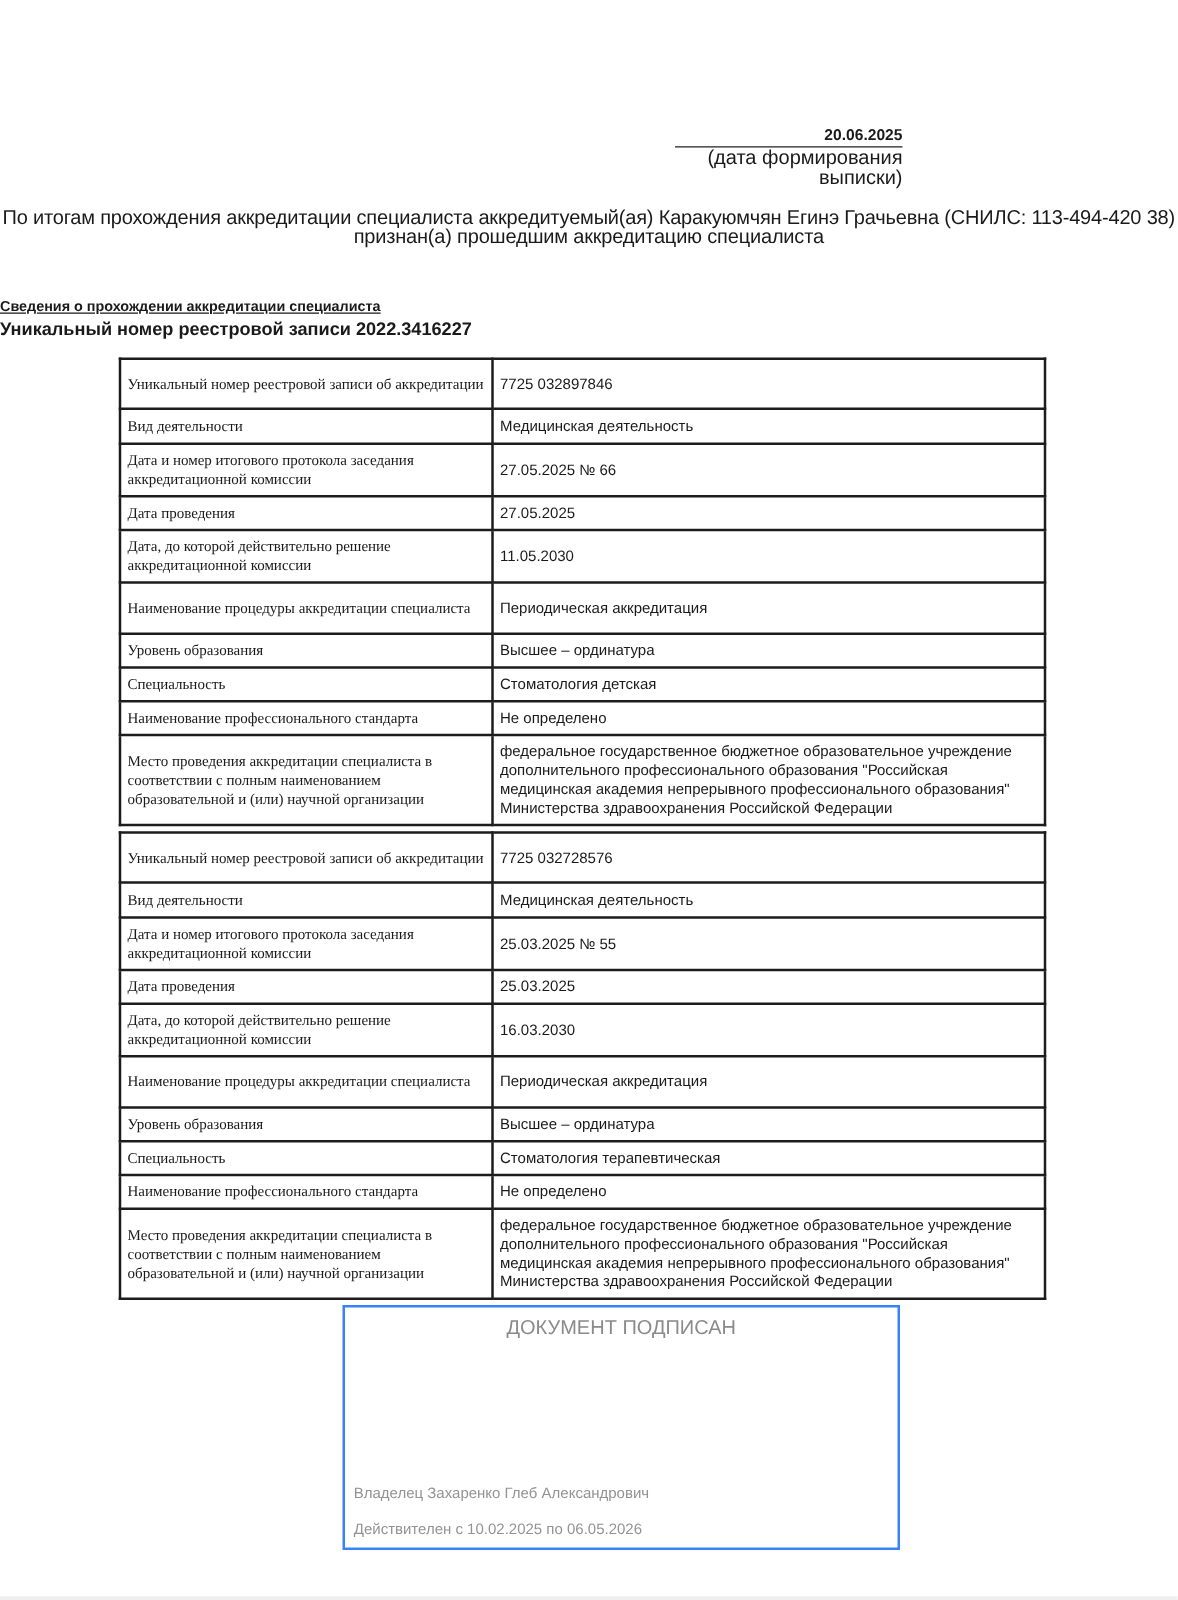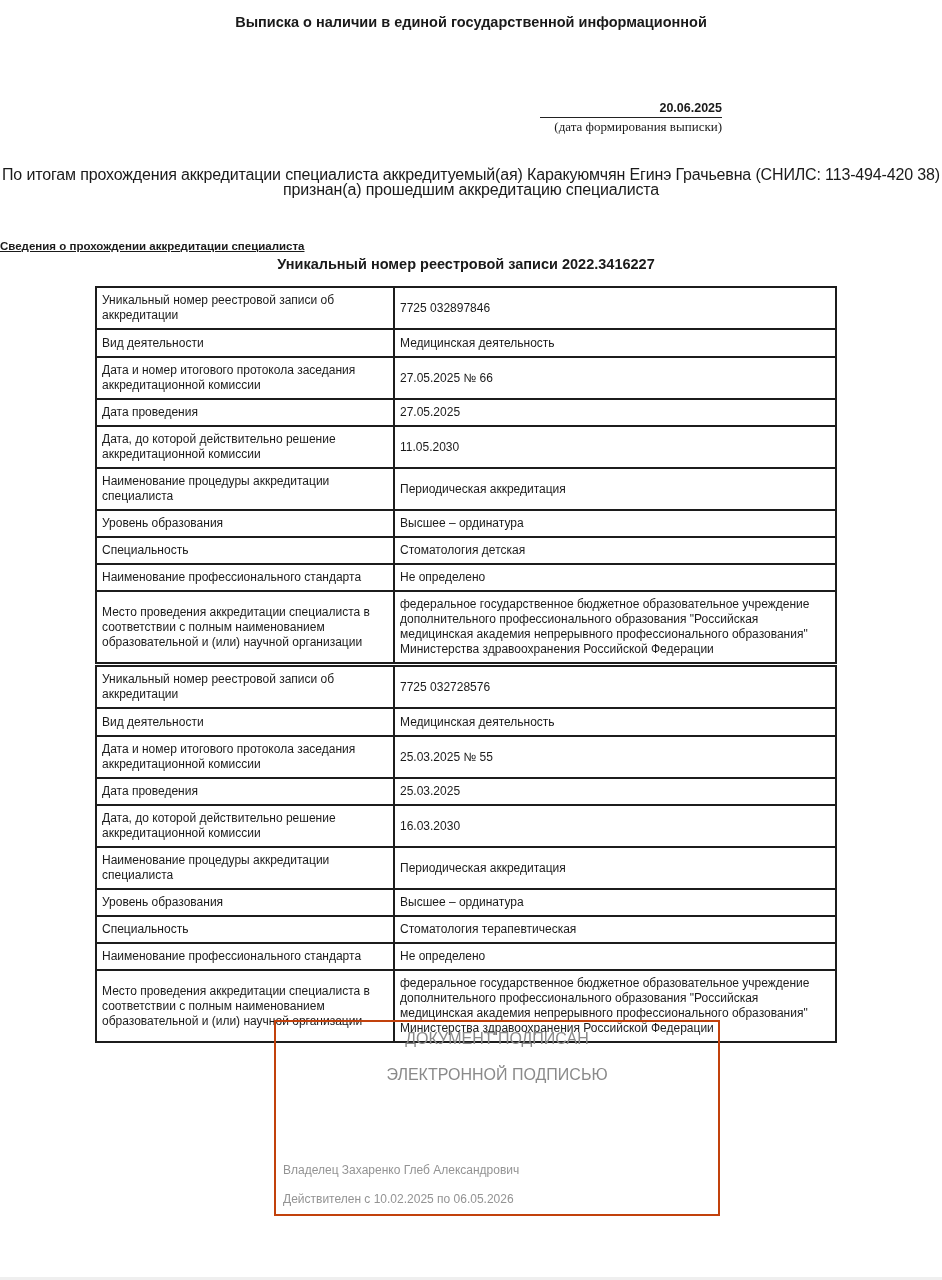--- a/index.html
+++ b/index.html
@@ -3,44 +3,43 @@
 <meta charset="utf-8">
 <style>
   html, body { margin: 0; padding: 0; background: #ffffff; }
   body { width: 942px; height: 1280px; position: relative; overflow: hidden;
          font-family: "Liberation Sans", sans-serif; color: #1a1a1a; }
   .title { position: absolute; left: 0; width: 942px; top: 11px; text-align: center;
            font-weight: bold; font-size: 14.5px; line-height: 22px; }
   .date-block { position: absolute; left: 540px; width: 182px; top: 100px; text-align: right; }
   .date-value { font-weight: bold; font-size: 12.5px; line-height: 16px;
                 border-bottom: 1.5px solid #222; padding-bottom: 1px; }
-  .date-caption { font-size: 13px; line-height: 16px; margin-top: 1px; font-family: Liberation Serif, serif; }
+  .date-caption { font-size: 16px; line-height: 16px; margin-top: 1px; }
   .intro { position: absolute; left: 0; width: 942px; top: 167px; text-align: center;
            font-size: 16px; line-height: 15px; letter-spacing: -0.15px; }
   .subhead { position: absolute; left: 0; width: 916px; top: 228px; 
              font-weight: bold; font-size: 11.5px; text-decoration: underline; margin-top: 12px; }
-  .regnum { position: absolute; left: 0; width: 932px; top: 256px; text-align: center;
+  .regnum { position: absolute; left: 0; width: 932px; top: 256px; text-align: left;
             font-weight: bold; font-size: 14.5px; }
   table.acc { position: absolute; left: 95px; width: 742px; border-collapse: collapse;
               font-size: 12px; line-height: 15px; }
   table.acc td { border: 2px solid #1c1c1c; padding: 5px 5px 5px 5px; vertical-align: middle; }
-  table.acc td.k { width: 286px; }
+  table.acc td.k { width: 286px; font-family: Liberation Serif, serif; }
   .t1 { top: 286px; }
   .t2 { top: 665px; }
-  .stamp { position: absolute; left: 274px; top: 1020px; width: 442px; height: 192px;
-           border: 2px solid #c2410c; color: #8a8a8a; }
+  .stamp { position: absolute; left: 274px; top: 1044px; width: 442px; height: 192px;
+           border: 2px solid #3b82f6; color: #8a8a8a; }
   .stamp .h { position: absolute; left: 0; width: 100%; text-align: center; font-size: 16px; }
   .stamp .l { position: absolute; left: 7px; font-size: 12px; color: #939393; }
   .bottom-band { position: absolute; left: 0; top: 1277px; width: 942px; height: 3px; background: #efefef; }
 </style>
 </head>
 <body>
 
 <div class="title">
-  <div>Выписка о наличии в единой государственной информационной</div>
 </div>
 
 <div class="date-block">
   <div class="date-value">20.06.2025</div>
   <div class="date-caption">(дата формирования выписки)</div>
 </div>
 
 <div class="intro">
   <div>По итогам прохождения аккредитации специалиста аккредитуемый(ая) Каракуюмчян Егинэ Грачьевна (СНИЛС: 113-494-420 38)</div>
   <div>признан(а) прошедшим аккредитацию специалиста</div>
@@ -134,18 +133,17 @@
       </tr>
   <tr style="height:69px">
         <td class="k">Место проведения аккредитации специалиста в соответствии с полным наименованием образовательной и (или) научной организации</td>
         <td>федеральное государственное бюджетное образовательное учреждение дополнительного профессионального образования "Российская медицинская академия непрерывного профессионального образования" Министерства здравоохранения Российской Федерации</td>
       </tr>
 </tbody>
   </table>
 
 <div class="stamp">
   <div class="h" style="top:8px">ДОКУМЕНТ ПОДПИСАН</div>
-  <div class="h" style="top:44px">ЭЛЕКТРОННОЙ ПОДПИСЬЮ</div>
   <div class="l" style="top:141px">Владелец Захаренко Глеб Александрович</div>
   <div class="l" style="top:170px">Действителен с 10.02.2025 по 06.05.2026</div>
 </div>
 
 <div class="bottom-band"></div>
 
 </body></html>

